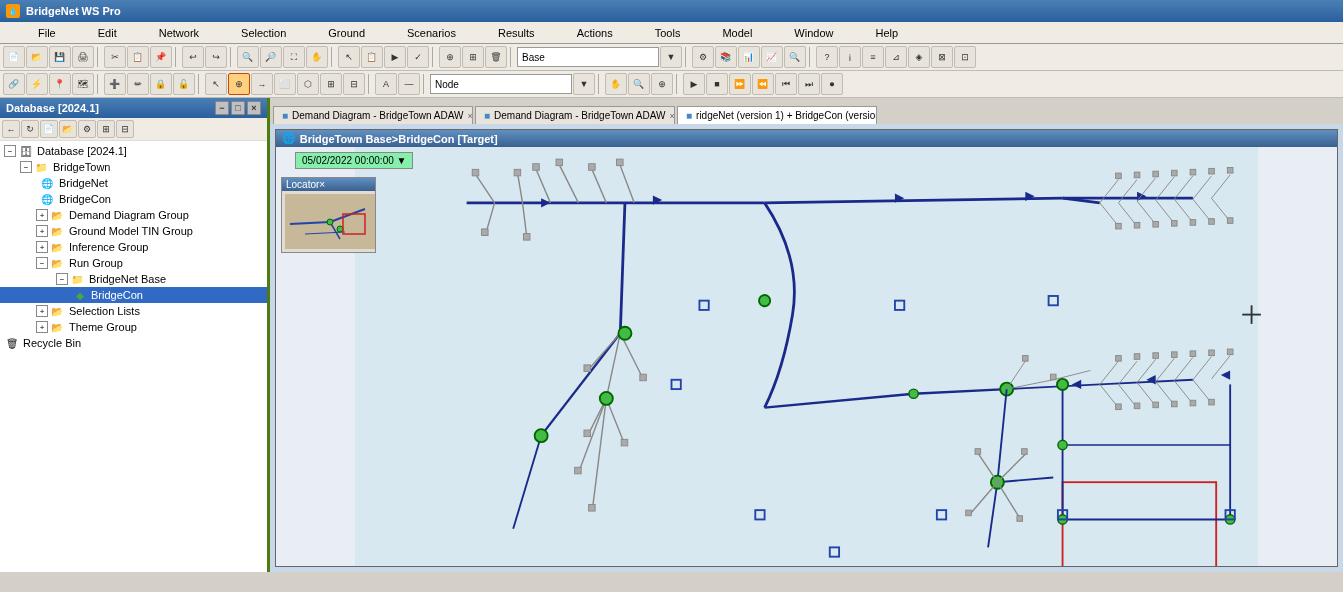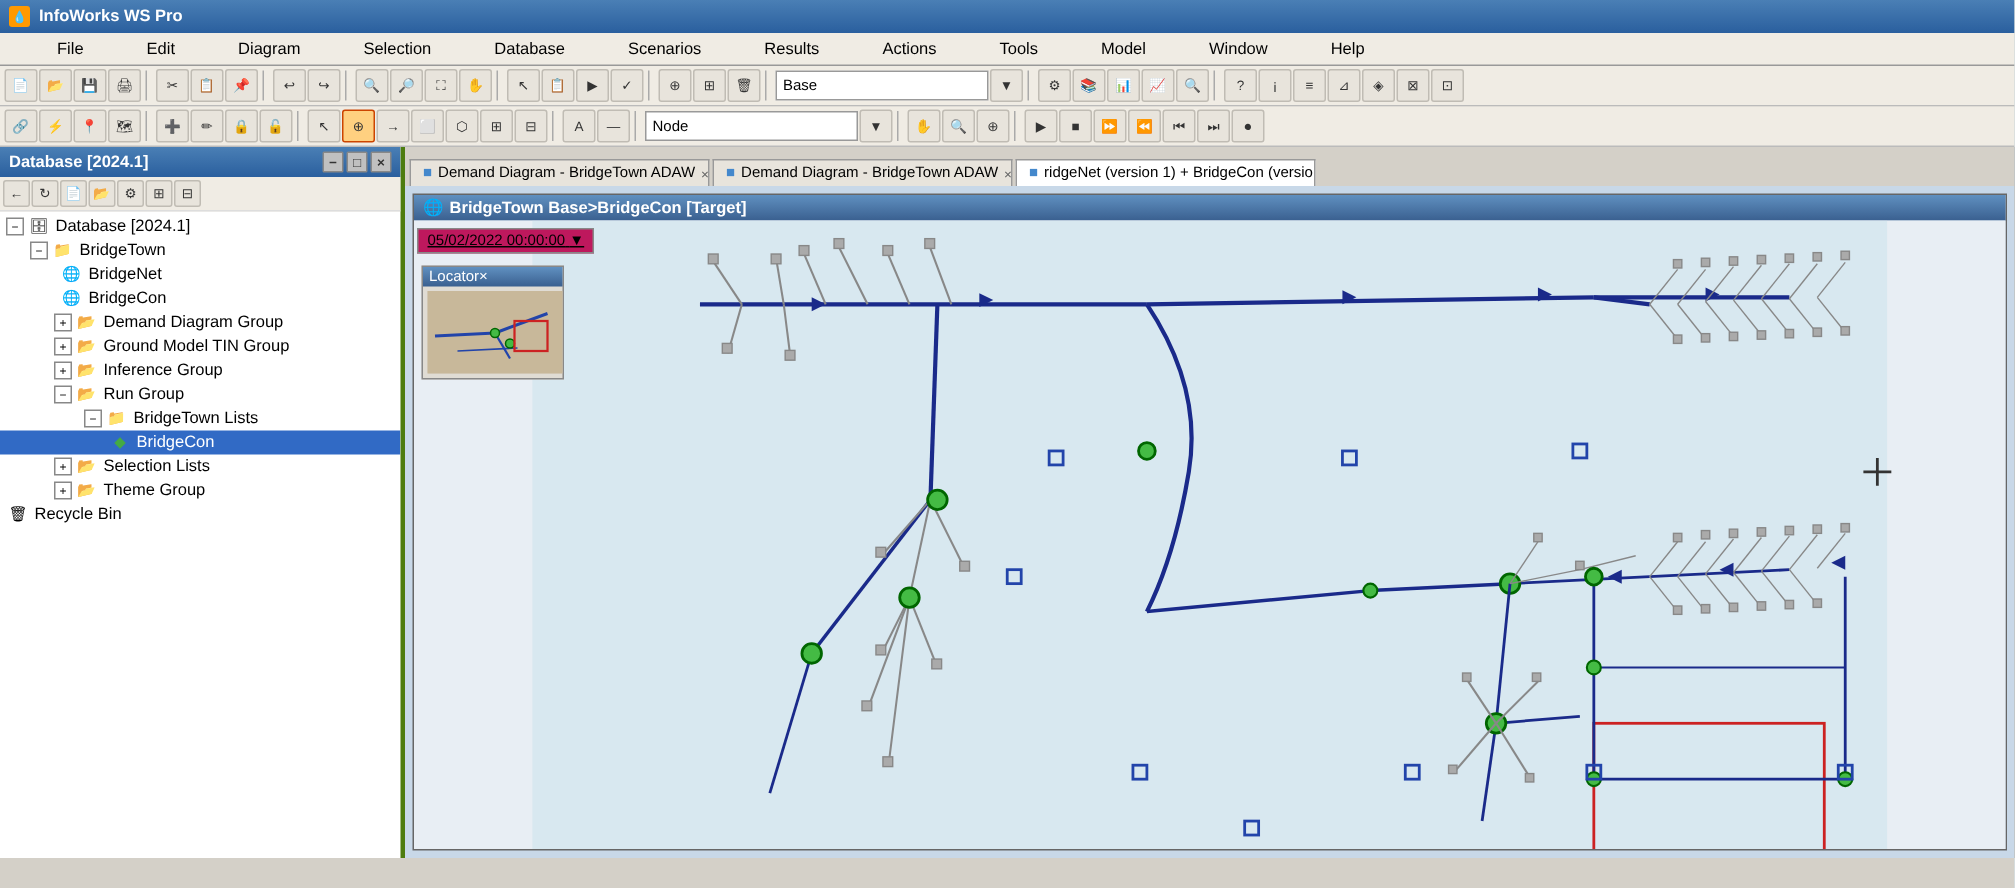--- a/index.html
+++ b/index.html
@@ -236,27 +236,26 @@
       background: #c8b89a;
       margin: 3px;
       position: relative;
       overflow: hidden;
     }
     
     
     #date-display {
       position: absolute;
       top: 5px;
-      left: 2px;
-      background: #be185d;
+      left: 19px;
+      background: #86efac;
       border: 1px solid #888;
       padding: 2px 6px;
       font-size: 10px;
       z-index: 10;
-      text-decoration: underline;
     }
     
     
     #network-svg {
       position: absolute;
       top: 0; left: 0;
       width: 100%; height: 100%;
     }
 
     
@@ -268,29 +267,29 @@
       padding: 2px 3px;
       gap: 1px;
       min-height: 26px;
     }
   </style>
 </head>
 <body>
 
 <div id="title-bar">
   <div class="app-icon">💧</div>
-  <span>InfoWorks WS Pro</span>
+  <span>BridgeNet WS Pro</span>
 </div>
 
 <div id="menu-bar">
   <div class="menu-item">File</div>
   <div class="menu-item">Edit</div>
-  <div class="menu-item">Diagram</div>
+  <div class="menu-item">Network</div>
   <div class="menu-item">Selection</div>
-  <div class="menu-item">Database</div>
+  <div class="menu-item">Ground</div>
   <div class="menu-item">Scenarios</div>
   <div class="menu-item">Results</div>
   <div class="menu-item">Actions</div>
   <div class="menu-item">Tools</div>
   <div class="menu-item">Model</div>
   <div class="menu-item">Window</div>
   <div class="menu-item">Help</div>
 </div>
 
 <div class="toolbar">
@@ -450,21 +449,21 @@
         <span class="tree-indent" style="width:36px;"></span>
         <div class="tree-expander">−</div>
         <span class="tree-icon">📂</span>
         <span class="tree-label">Run Group</span>
       </div>
 
       <div class="tree-item">
         <span class="tree-indent" style="width:56px;"></span>
         <div class="tree-expander">−</div>
         <span class="tree-icon">📁</span>
-        <span class="tree-label">BridgeTown Lists</span>
+        <span class="tree-label">BridgeNet Base</span>
       </div>
 
       <div class="tree-item selected">
         <span class="tree-indent" style="width:72px;"></span>
         <span class="tree-icon" style="color:#44aa44;">◆</span>
         <span class="tree-label">BridgeCon</span>
       </div>
 
       <div class="tree-item">
         <span class="tree-indent" style="width:36px;"></span>

